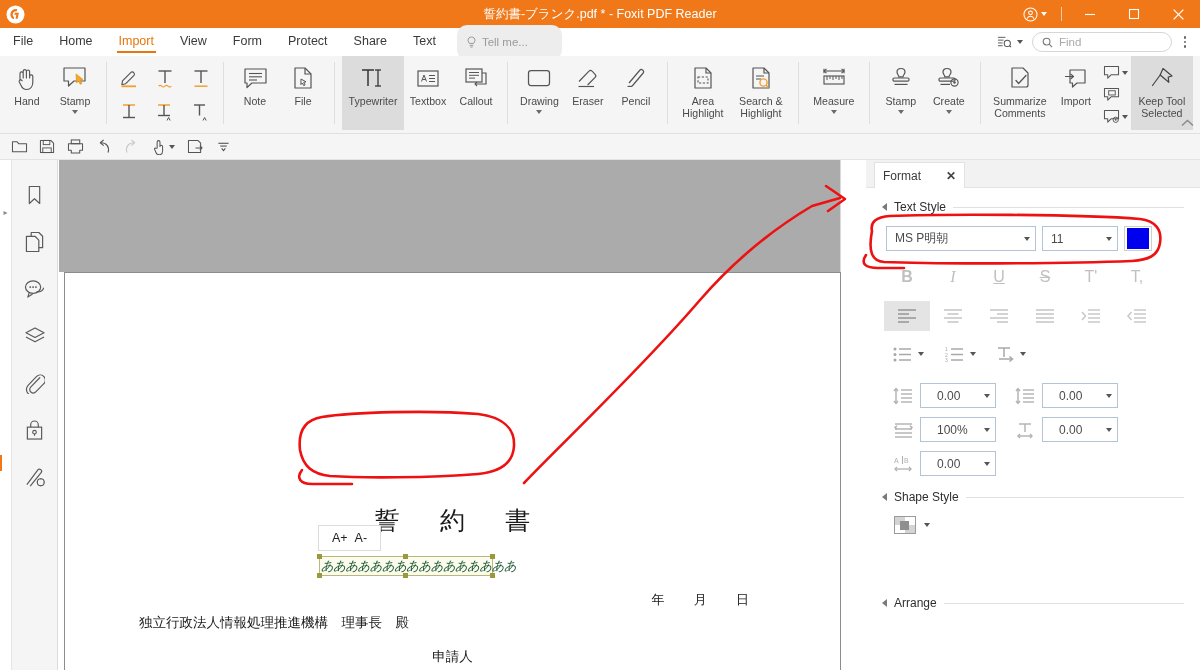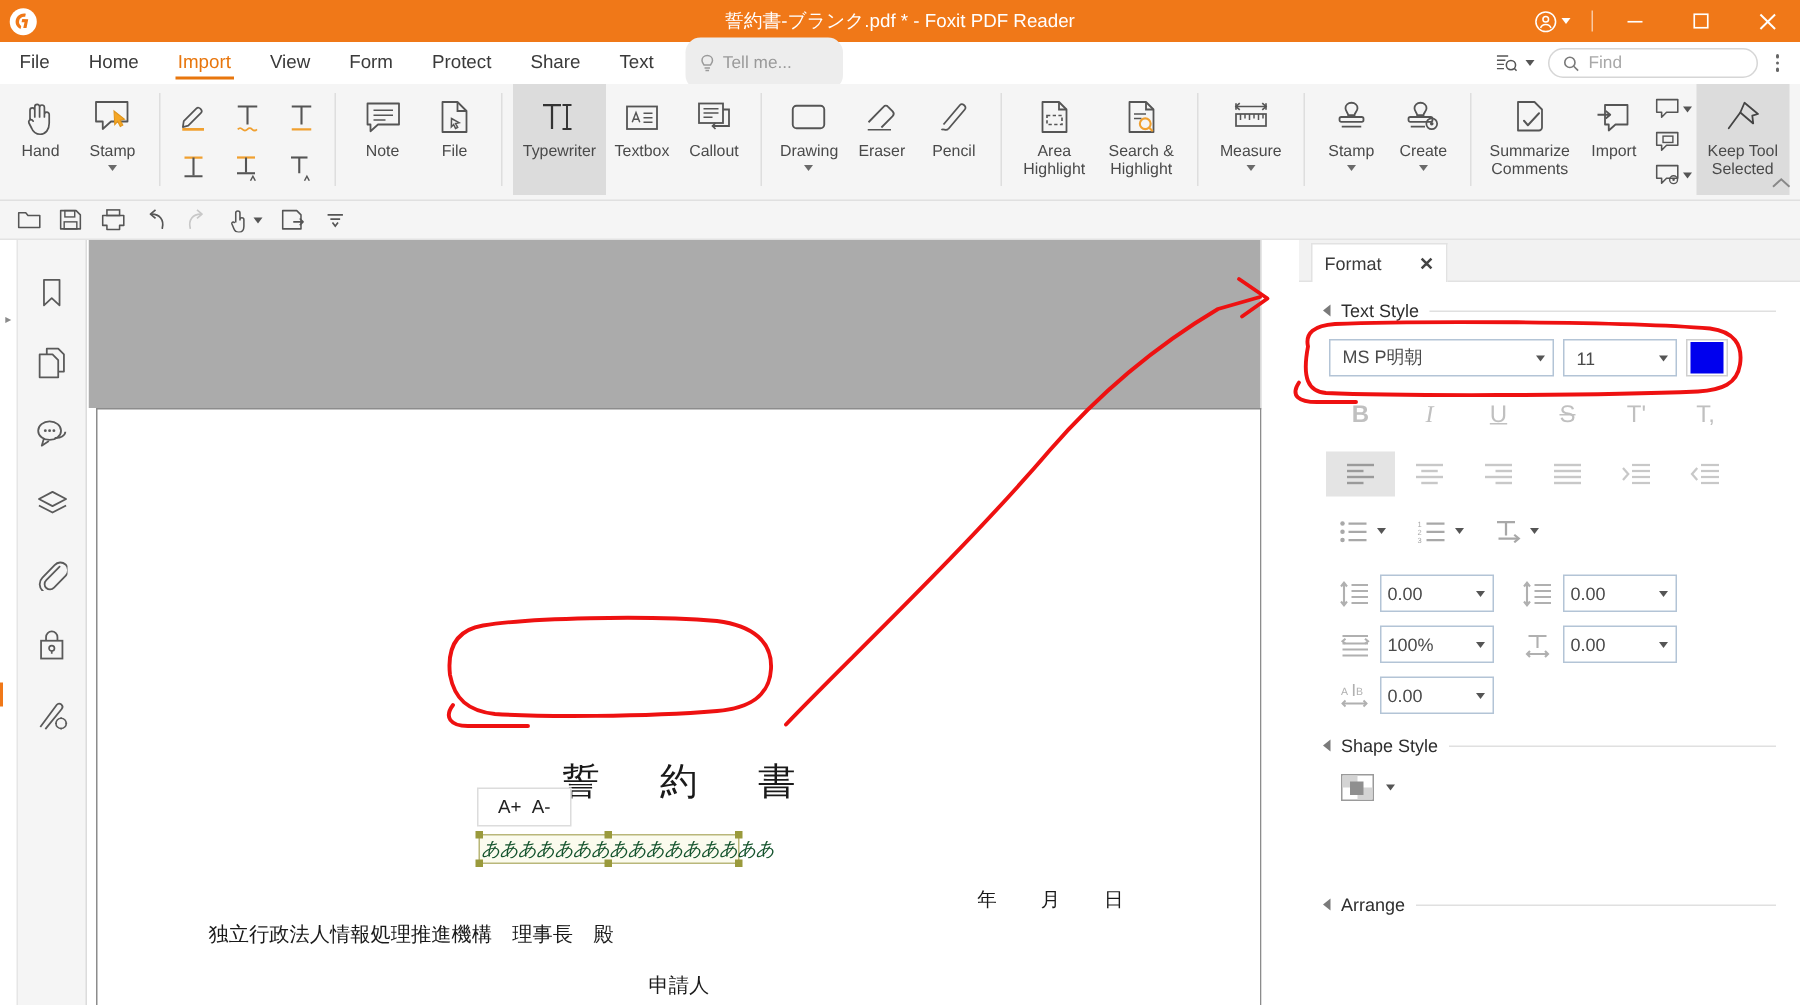--- a/index.html
+++ b/index.html
@@ -214,21 +214,21 @@
     color: #c0c0c0; font-size: 16px;
   }
   .tbtn.on { background: #e4e4e4; }
   .tbtn svg { display: block; }
 
   .spacing-row { display: flex; align-items: center; padding-left: 20px; margin-top: 9px; }
   .sp-ico { width: 34px; display: flex; align-items: center; justify-content: center; }
   .numbox {
     width: 76px; height: 25px; border: 1px solid #b3c4d6; background: #fff;
     display: flex; align-items: center; justify-content: space-between;
-    padding: 0 5px 0 4px; font-size: 12px; color: #4a4a4a;
+    padding: 0 5px 0 16px; font-size: 12px; color: #4a4a4a;
   }
   .shape-swatch {
     width: 22px; height: 18px; border: 1px solid #9a9a9a; background: #fff; position: relative;
   }
   .shape-swatch i { position: absolute; display: block; }
 
   
   .inkoverlay { position: absolute; left: 0; top: 0; width: 1200px; height: 670px; pointer-events: none; z-index: 40; }
 </style>
 </head>

